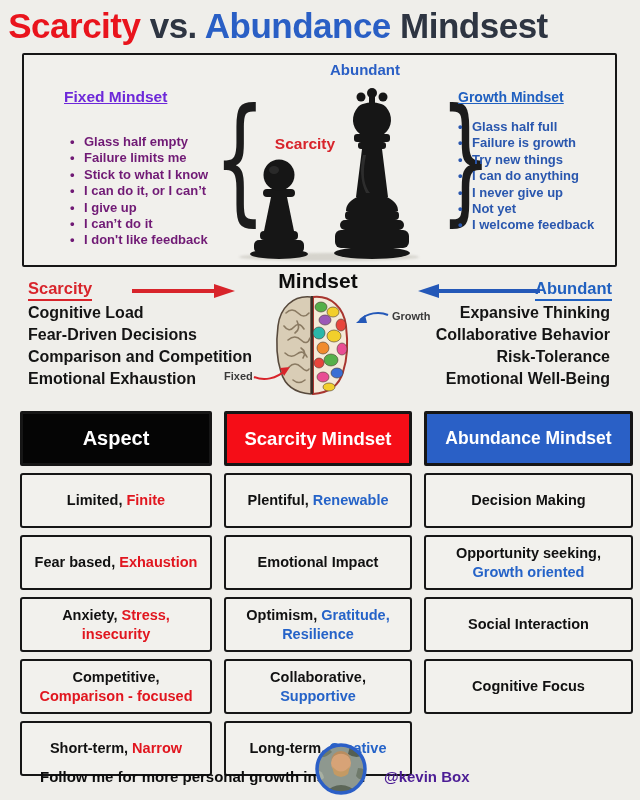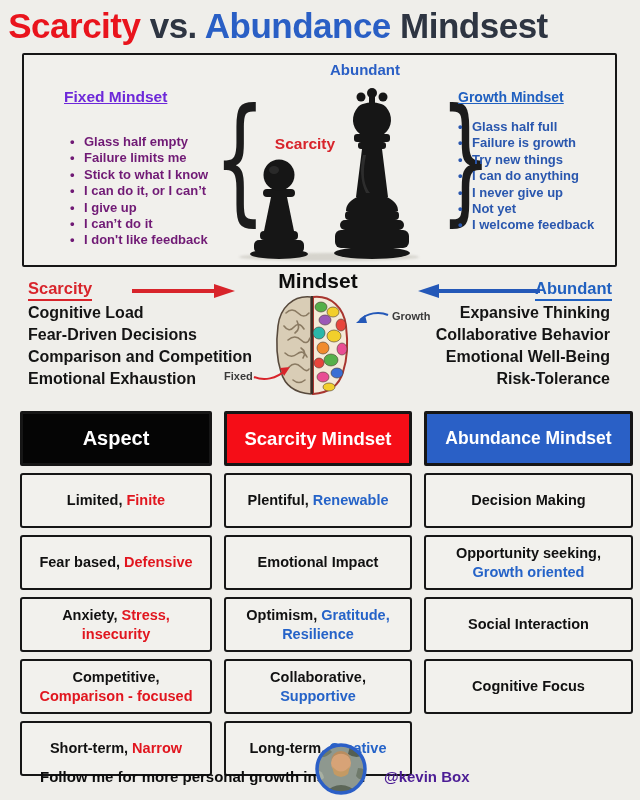--- a/index.html
+++ b/index.html
@@ -197,39 +197,39 @@
   </svg>
 
   <div class="mid-head mid-head-right">Abundant</div>
   <svg class="arrow-abs" style="left:416px;top:283px;" width="126" height="16">
     <path d="M22,8 H124" stroke="#2458b8" stroke-width="4" fill="none"></path>
     <path d="M23,1 L2,8 L23,15 Z" fill="#2458b8"></path>
   </svg>
   <ul class="mid-list mid-list-right">
     <li><span>Expansive Thinking</span></li>
     <li><span>Collaborative Behavior</span></li>
+    <li><span>Risk-Tolerance</span></li>
     <li><span>Emotional Well-Being</span></li>
-    <li><span>Risk-Tolerance</span></li>
   </ul>
 
   <div class="tbl">
     <div class="cell hdr hdr-aspect">Aspect</div>
     <div class="cell hdr hdr-scarcity">Scarcity Mindset</div>
     <div class="cell hdr hdr-abundance">Abundance Mindset</div>
 
     <div class="cell">
         <span><span>Limited, </span><span class="acc-red">Finite</span></span>
       </div>
     <div class="cell">
         <span><span>Plentiful, </span><span class="acc-blue">Renewable</span></span>
       </div>
 
     <div class="cell">Decision Making</div>
     <div class="cell">
-        <span><span>Fear based, </span><span class="acc-red">Defensive</span></span>
+        <span><span>Fear based, </span><span class="acc-red">Exhaustion</span></span>
       </div>
     <div class="cell">Emotional Impact</div>
 
     <div class="cell">
         <span><span>Opportunity seeking, </span><span class="acc-blue">Growth oriented</span></span>
       </div>
     <div class="cell">
         <span><span>Anxiety, </span><span class="acc-red">Stress, insecurity</span></span>
       </div>
     <div class="cell">

